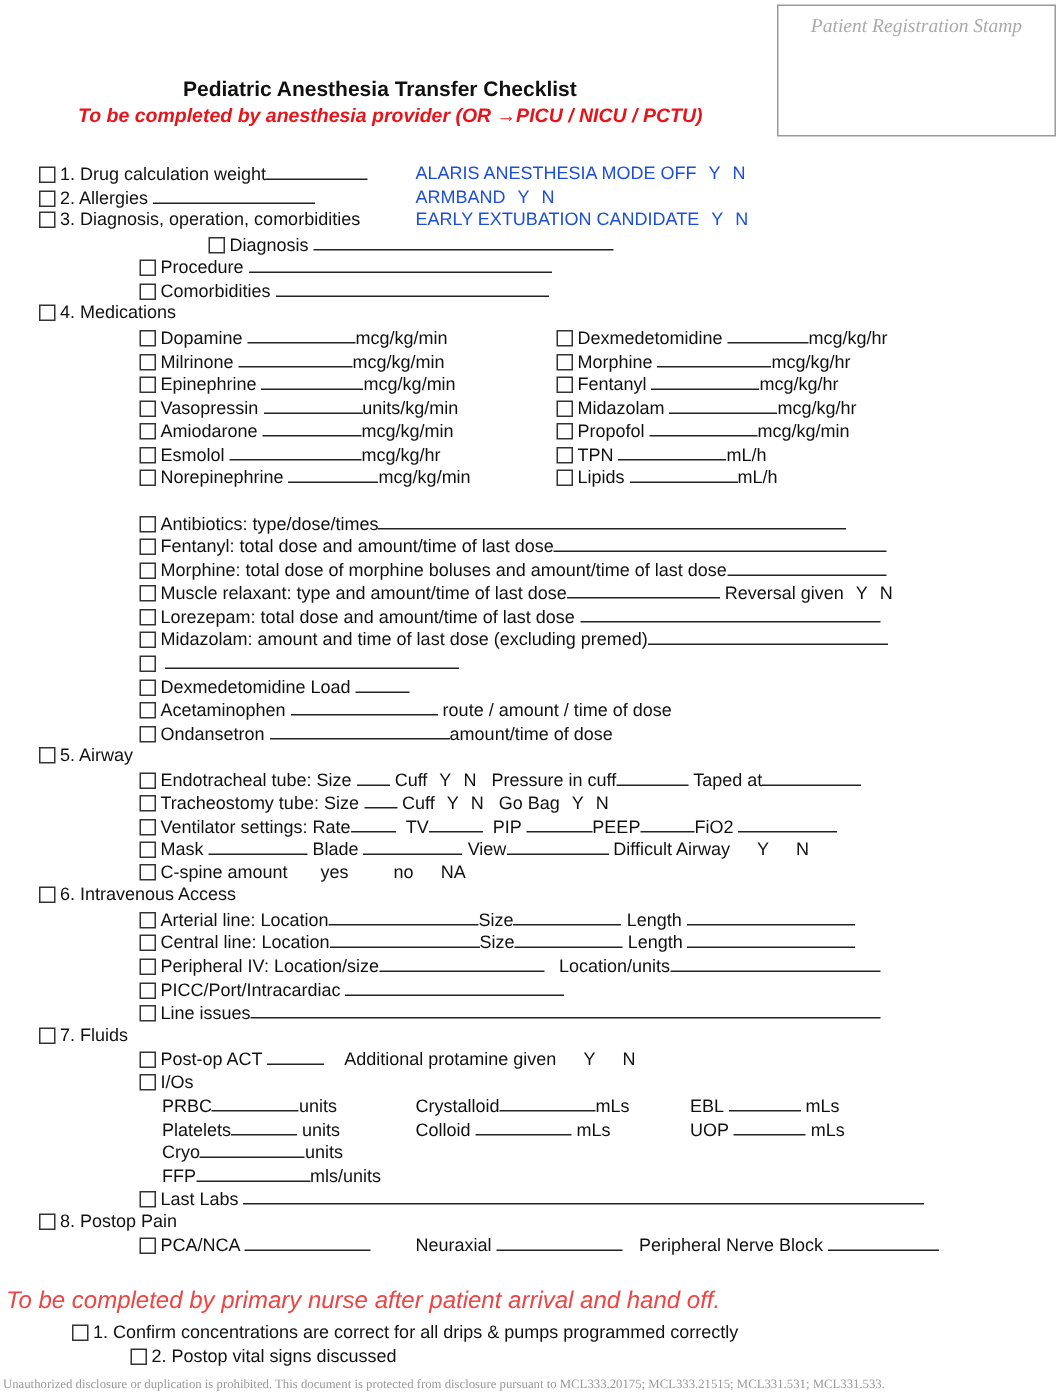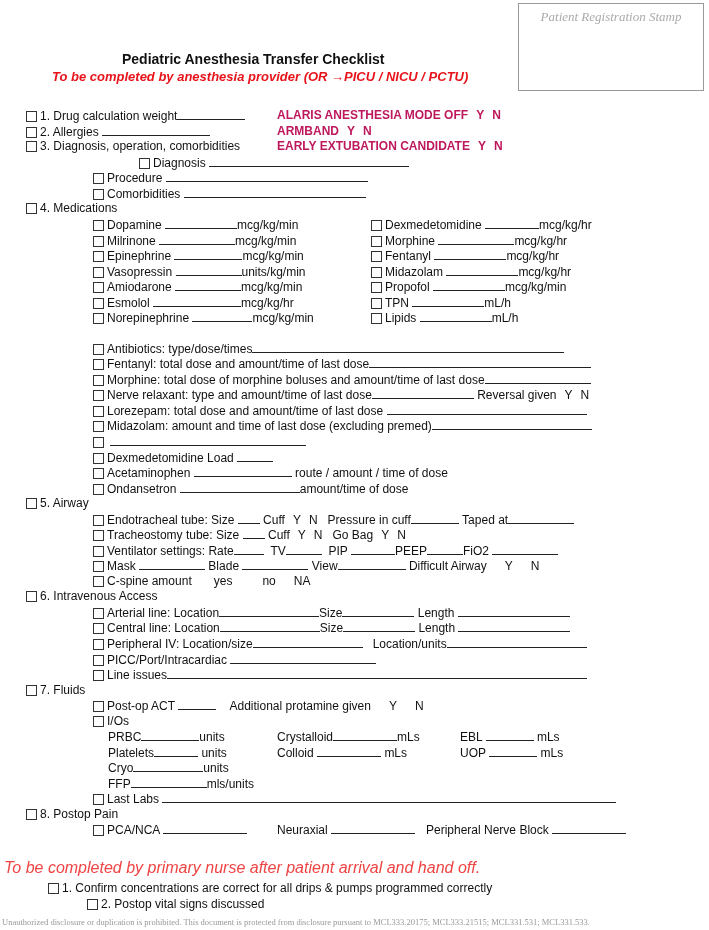--- a/index.html
+++ b/index.html
@@ -1,21 +1,21 @@
 <!DOCTYPE html>
 <html><head>
 <meta charset="utf-8">
 <style>
   html, body { margin:0; padding:0; background:#fff; }
   body { width:709px; height:930px; position:relative; overflow:hidden; font-family:"Liberation Sans", sans-serif; color:#111; }
   .abs { position:absolute; white-space:nowrap; }
   .txt { font-size:12px; line-height:15px; }
   .cb { display:inline-block; width:11px; height:11px; border:1px solid #333; background:#fff; vertical-align:-2px; margin-right:3px; box-sizing:border-box; cursor:pointer; }
   .blank { display:inline-block; border-bottom:1px solid #222; height:11px; vertical-align:baseline; }
-  .red { color:#be185d; font-weight:bold; }
+  .red { color:#1d4ed8; font-weight:normal; }
   .stamp { position:absolute; left:518px; top:3px; width:186px; height:88px; border:1px solid #999; box-sizing:border-box; }
   .stamp-label { font-family:"Liberation Serif", serif; font-style:italic; color:#aaa; font-size:13px; text-align:center; margin-top:5px; }
   .title { font-weight:bold; font-size:14px; }
   .subtitle { color:#e8141b; font-weight:bold; font-style:italic; font-size:13px; }
   .nurse-title { color:#ef4444; font-weight:normal; font-style:italic; font-size:16px; }
   .footer { font-family:"Liberation Serif", serif; color:#999; font-size:8.5px; }
   .yn { margin-left:8px; }
 </style>
 </head>
 <body>
@@ -65,21 +65,21 @@
 <div class="abs txt" style="left:371px;top:233px;"><span class="cb"></span><span>Morphine</span> <span class="blank" style="width:76px"></span><span>mcg/kg/hr</span></div>
 <div class="abs txt" style="left:371px;top:248px;text-align:right;"><span class="cb"></span><span>Fentanyl</span> <span class="blank" style="width:72px"></span><span>mcg/kg/hr</span></div>
 <div class="abs txt" style="left:371px;top:264px;"><span class="cb"></span><span>Midazolam</span> <span class="blank" style="width:72px"></span><span>mcg/kg/hr</span></div>
 <div class="abs txt" style="left:371px;top:279px;"><span class="cb"></span><span>Propofol</span> <span class="blank" style="width:72px"></span><span>mcg/kg/min</span></div>
 <div class="abs txt" style="left:371px;top:295px;"><span class="cb"></span><span>TPN</span> <span class="blank" style="width:72px"></span><span>mL/h</span></div>
 <div class="abs txt" style="left:371px;top:310px;"><span class="cb"></span><span>Lipids</span> <span class="blank" style="width:72px"></span><span>mL/h</span></div>
 
 <div class="abs txt" style="left:93px;top:341px;"><span class="cb"></span><span>Antibiotics:  type/dose/times</span><span class="blank" style="width:312px"></span></div>
 <div class="abs txt" style="left:93px;top:356px;"><span class="cb"></span><span>Fentanyl:  total dose and amount/time of last dose</span><span class="blank" style="width:222px"></span></div>
 <div class="abs txt" style="left:93px;top:372px;"><span class="cb"></span><span>Morphine:  total dose of morphine boluses and amount/time of last dose</span><span class="blank" style="width:106px"></span></div>
-<div class="abs txt" style="left:93px;top:387px;"><span class="cb"></span><span>Nerve relaxant: type and amount/time of last dose</span><span class="blank" style="width:102px"></span> <span>Reversal given</span><span class="yn">Y</span><span class="yn">N</span></div>
+<div class="abs txt" style="left:93px;top:387px;"><span class="cb"></span><span>Muscle relaxant: type and amount/time of last dose</span><span class="blank" style="width:102px"></span> <span>Reversal given</span><span class="yn">Y</span><span class="yn">N</span></div>
 <div class="abs txt" style="left:93px;top:403px;"><span class="cb"></span><span>Lorezepam:   total dose and amount/time of last dose</span> <span class="blank" style="width:200px"></span></div>
 <div class="abs txt" style="left:93px;top:418px;"><span class="cb"></span><span>Midazolam:  amount and time of last dose (excluding premed)</span><span class="blank" style="width:160px"></span></div>
 <div class="abs txt" style="left:93px;top:434px;"><span class="cb"></span> <span class="blank" style="width:196px"></span></div>
 <div class="abs txt" style="left:93px;top:450px;"><span class="cb"></span><span>Dexmedetomidine Load</span> <span class="blank" style="width:36px"></span></div>
 <div class="abs txt" style="left:93px;top:465px;"><span class="cb"></span><span>Acetaminophen</span> <span class="blank" style="width:98px"></span> <span>route / amount / time of dose</span></div>
 <div class="abs txt" style="left:93px;top:481px;"><span class="cb"></span><span>Ondansetron</span> <span class="blank" style="width:120px"></span><span>amount/time of dose</span></div>
 
 <div class="abs txt" style="left:26px;top:496px;"><span class="cb"></span><span>5. Airway</span></div>
 <div class="abs txt" style="left:93px;top:512px;"><span class="cb"></span><span>Endotracheal tube: Size</span> <span class="blank" style="width:22px"></span> <span>Cuff</span><span class="yn">Y</span><span class="yn">N</span>&nbsp;&nbsp;&nbsp;<span>Pressure in cuff</span><span class="blank" style="width:48px"></span>&nbsp;<span>Taped at</span><span class="blank" style="width:66px"></span></div>
 <div class="abs txt" style="left:93px;top:527px;"><span class="cb"></span><span>Tracheostomy tube: Size</span> <span class="blank" style="width:22px"></span> <span>Cuff</span><span class="yn">Y</span><span class="yn">N</span>&nbsp;&nbsp;&nbsp;<span>Go Bag</span><span class="yn">Y</span><span class="yn">N</span></div>

